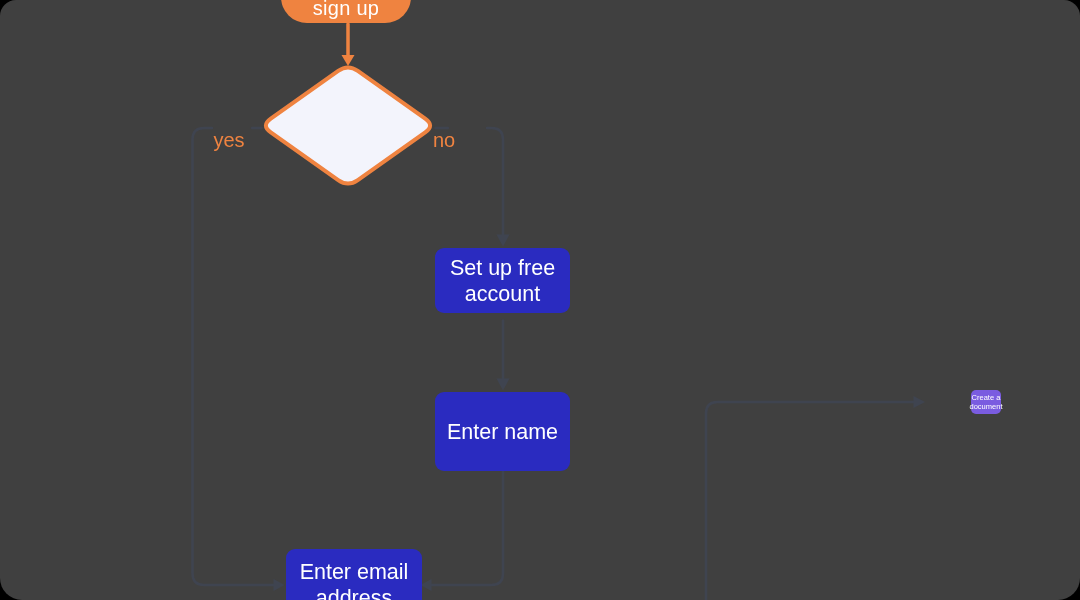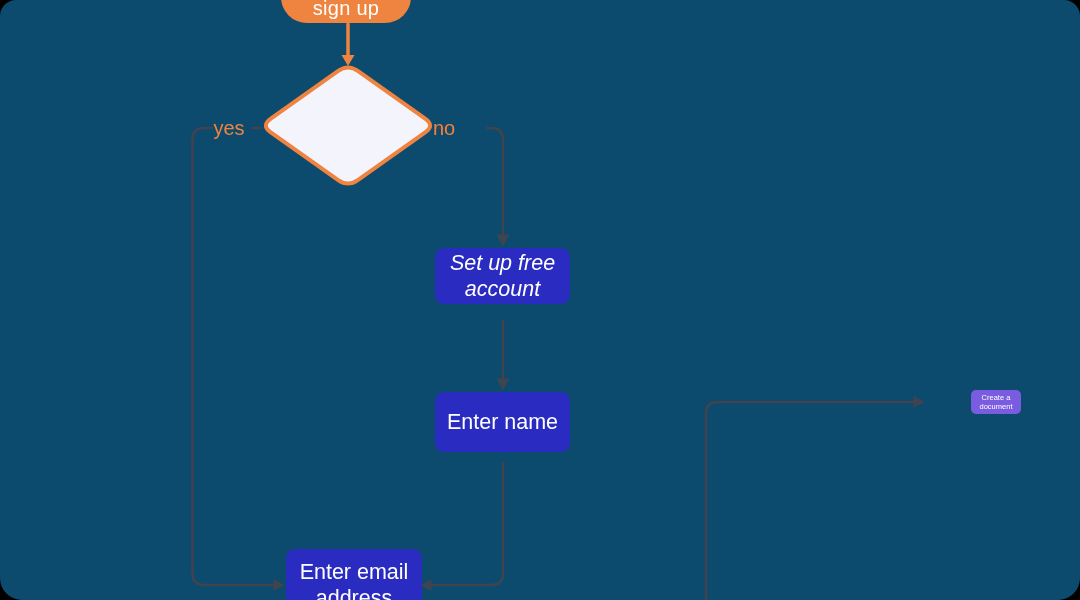--- a/index.html
+++ b/index.html
@@ -1,52 +1,52 @@
 <!DOCTYPE html>
 <html><head>
 <meta charset="utf-8">
 <style>
   * { margin:0; padding:0; box-sizing:border-box; }
   html,body { width:1080px; height:600px; background:#000; overflow:hidden;
               font-family:"Liberation Sans", sans-serif; }
   .canvas {
     position:absolute; left:0; top:0; width:1080px; height:600px;
-    background:#0c4a6e;
+    background:#404040;
     border-radius:16px 16px 22px 22px;
     overflow:hidden;
   }
   svg.wires { position:absolute; left:0; top:0; width:1080px; height:600px; }
   .node { position:absolute; display:flex; align-items:center; justify-content:center;
           text-align:center; }
   .node-pill {
     left:281px; top:-30px; width:130px; height:53px;
     background:#ef8340; border-radius:26px;
     color:#ffffff; font-size:20px; letter-spacing:.3px;
     align-items:flex-end; padding-bottom:3px;
   }
   .diamond-label {
     left:261px; top:99px; width:174px;
     color:#ef8340; font-size:21.5px; line-height:26px; font-weight:400;
     display:block;
   }
   .edge-label {
     position:absolute; width:52px; text-align:center;
-    color:#ef8340; font-size:20px; line-height:26px;
+    color:#ef8340; font-size:20px; line-height:26px;margin-top:12px;
   }
   .edge-label.yes { left:203px; top:115px; }
   .edge-label.no  { left:418px; top:115px; }
   .process {
     background:#2a2bc0; color:#ffffff; border-radius:9px;
     font-size:21.5px; line-height:26px;
   }
-  .proc-setup { left:435px; top:248px; width:135px; height:56px;font-style:italic; }
-  .proc-name  { left:435px; top:392px; width:135px; height:60px; }
+  .proc-setup { left:435px; top:248px; width:135px; height:65px; }
+  .proc-name  { left:435px; top:392px; width:135px; height:79px; }
   .proc-email { left:286px; top:549px; width:136px; height:72px; }
   .node-createdoc {
-    left:971px; top:390px; width:50px; height:24px;
+    left:971px; top:390px; width:30px; height:24px;
     background:#7a5ce0; border-radius:5px;
     color:#ffffff; font-size:7.5px; line-height:9px;
   }
 </style>
 </head>
 <body>
 
 <div class="canvas">
 
   <svg class="wires" viewBox="0 0 1080 600">

